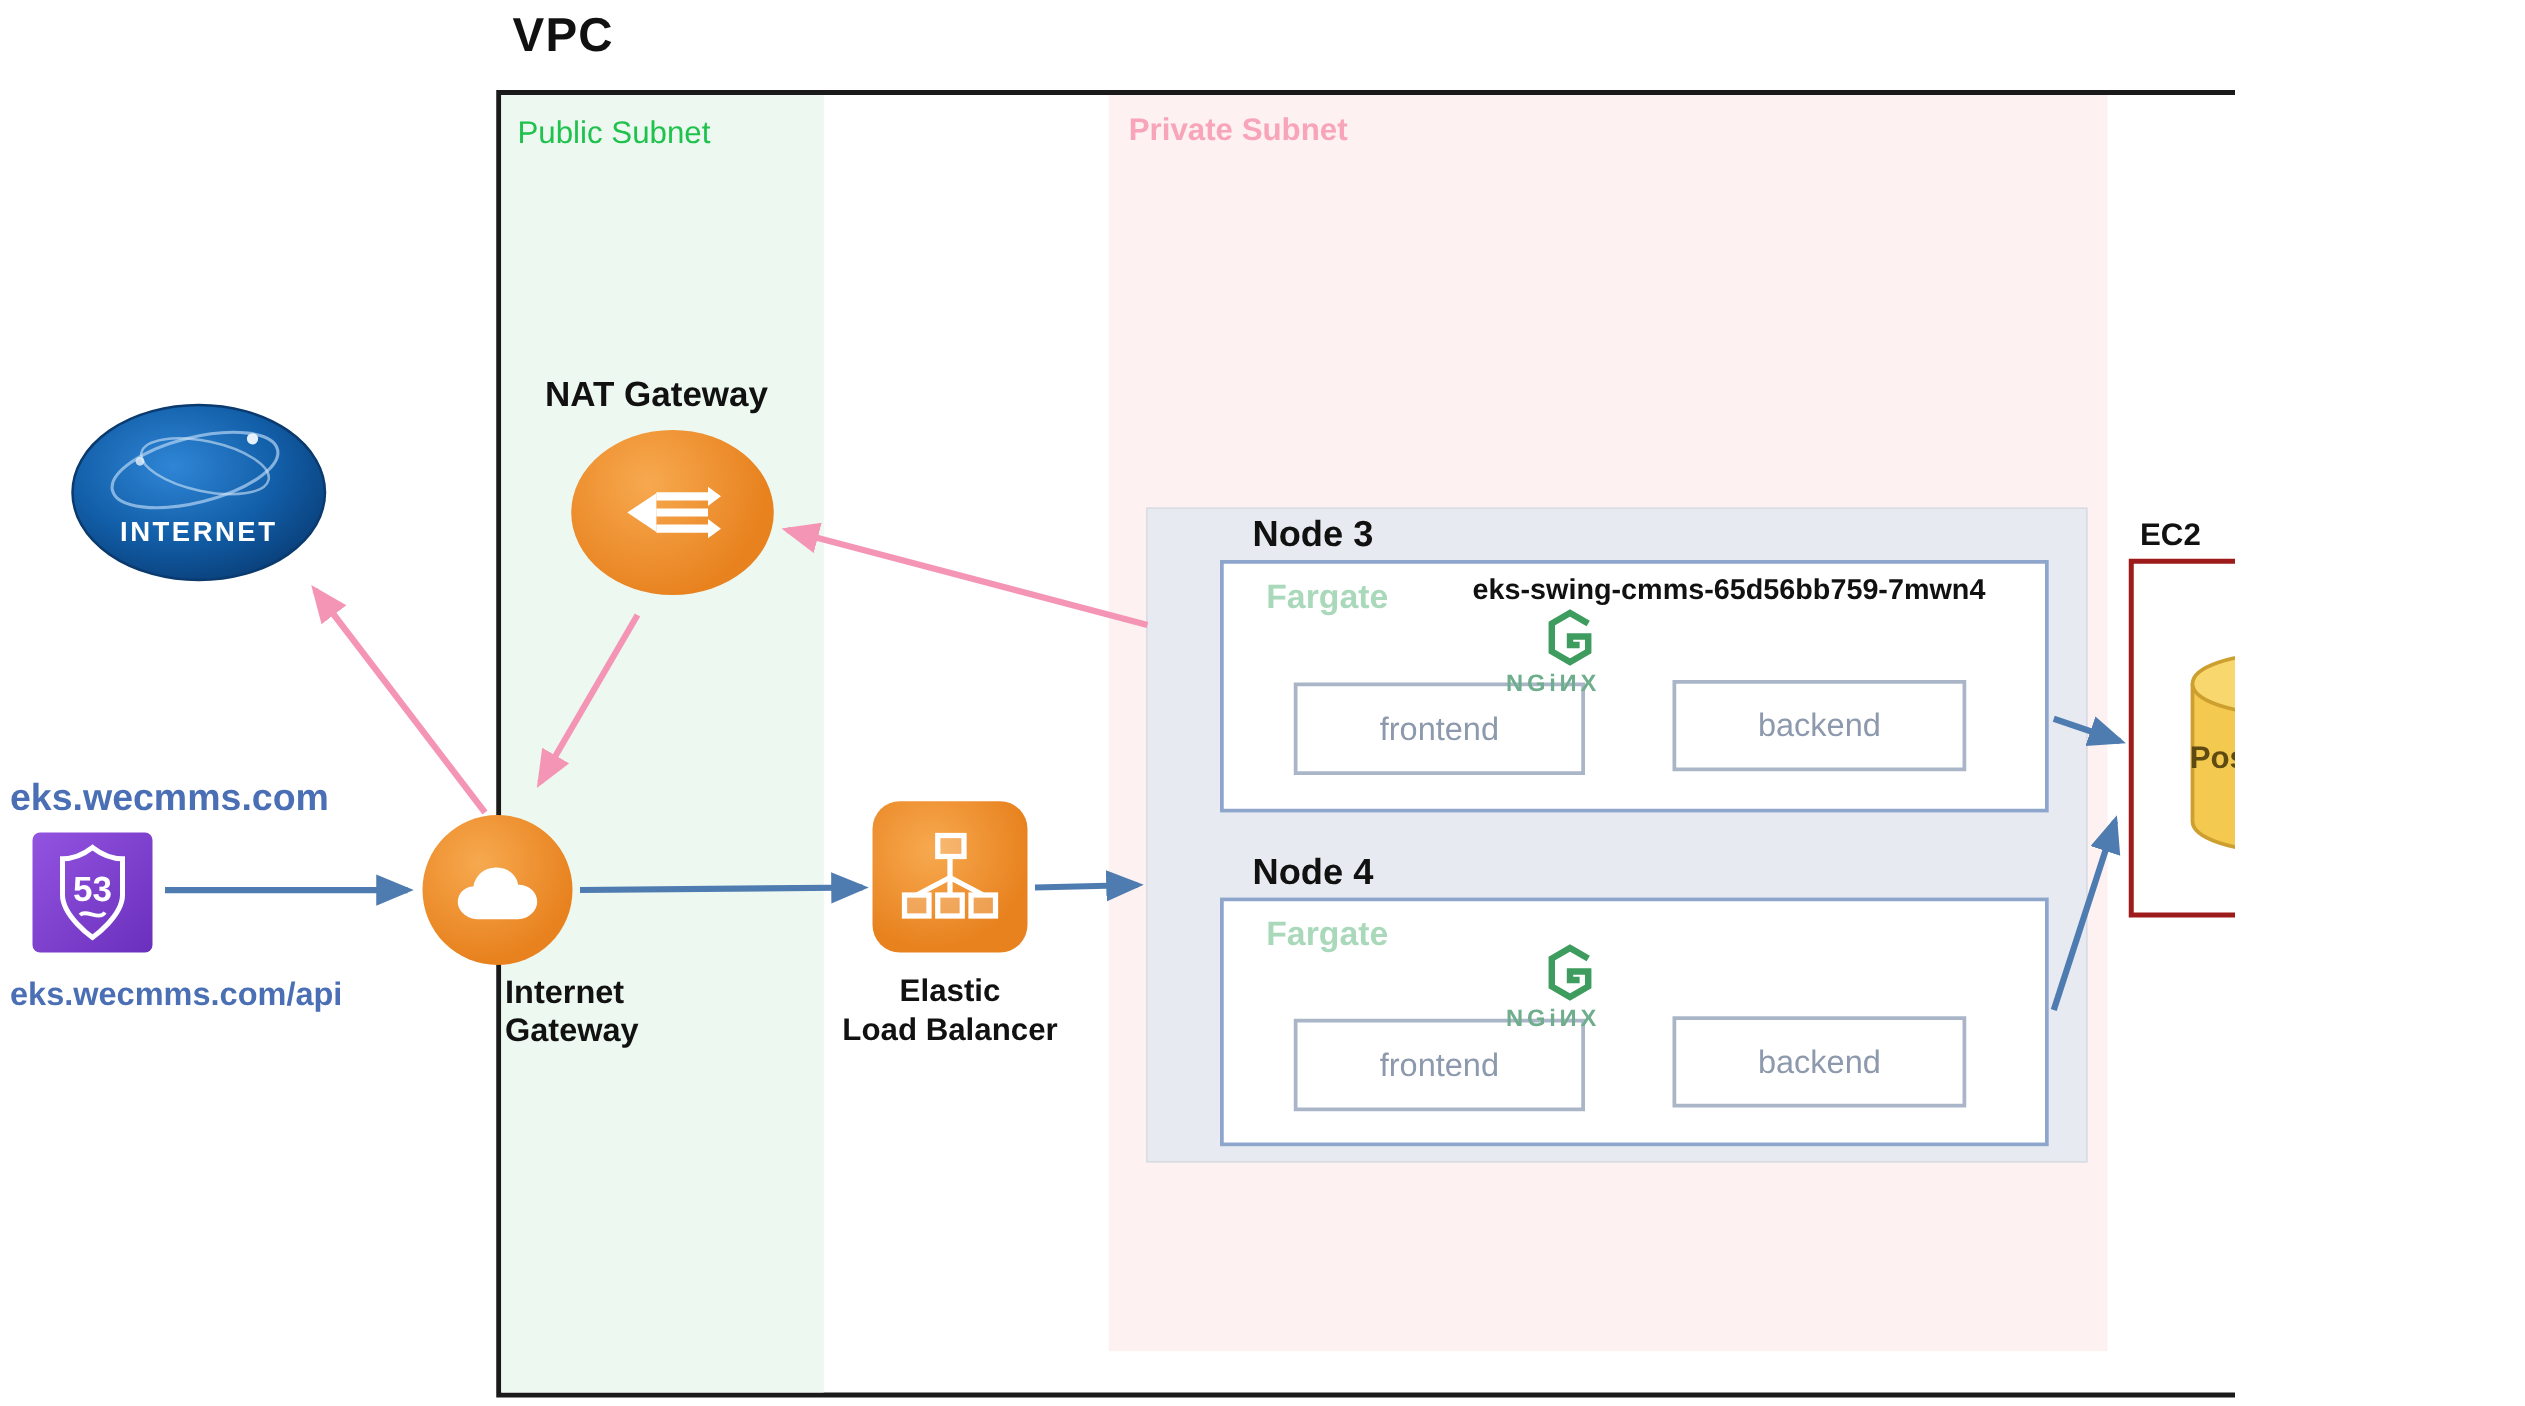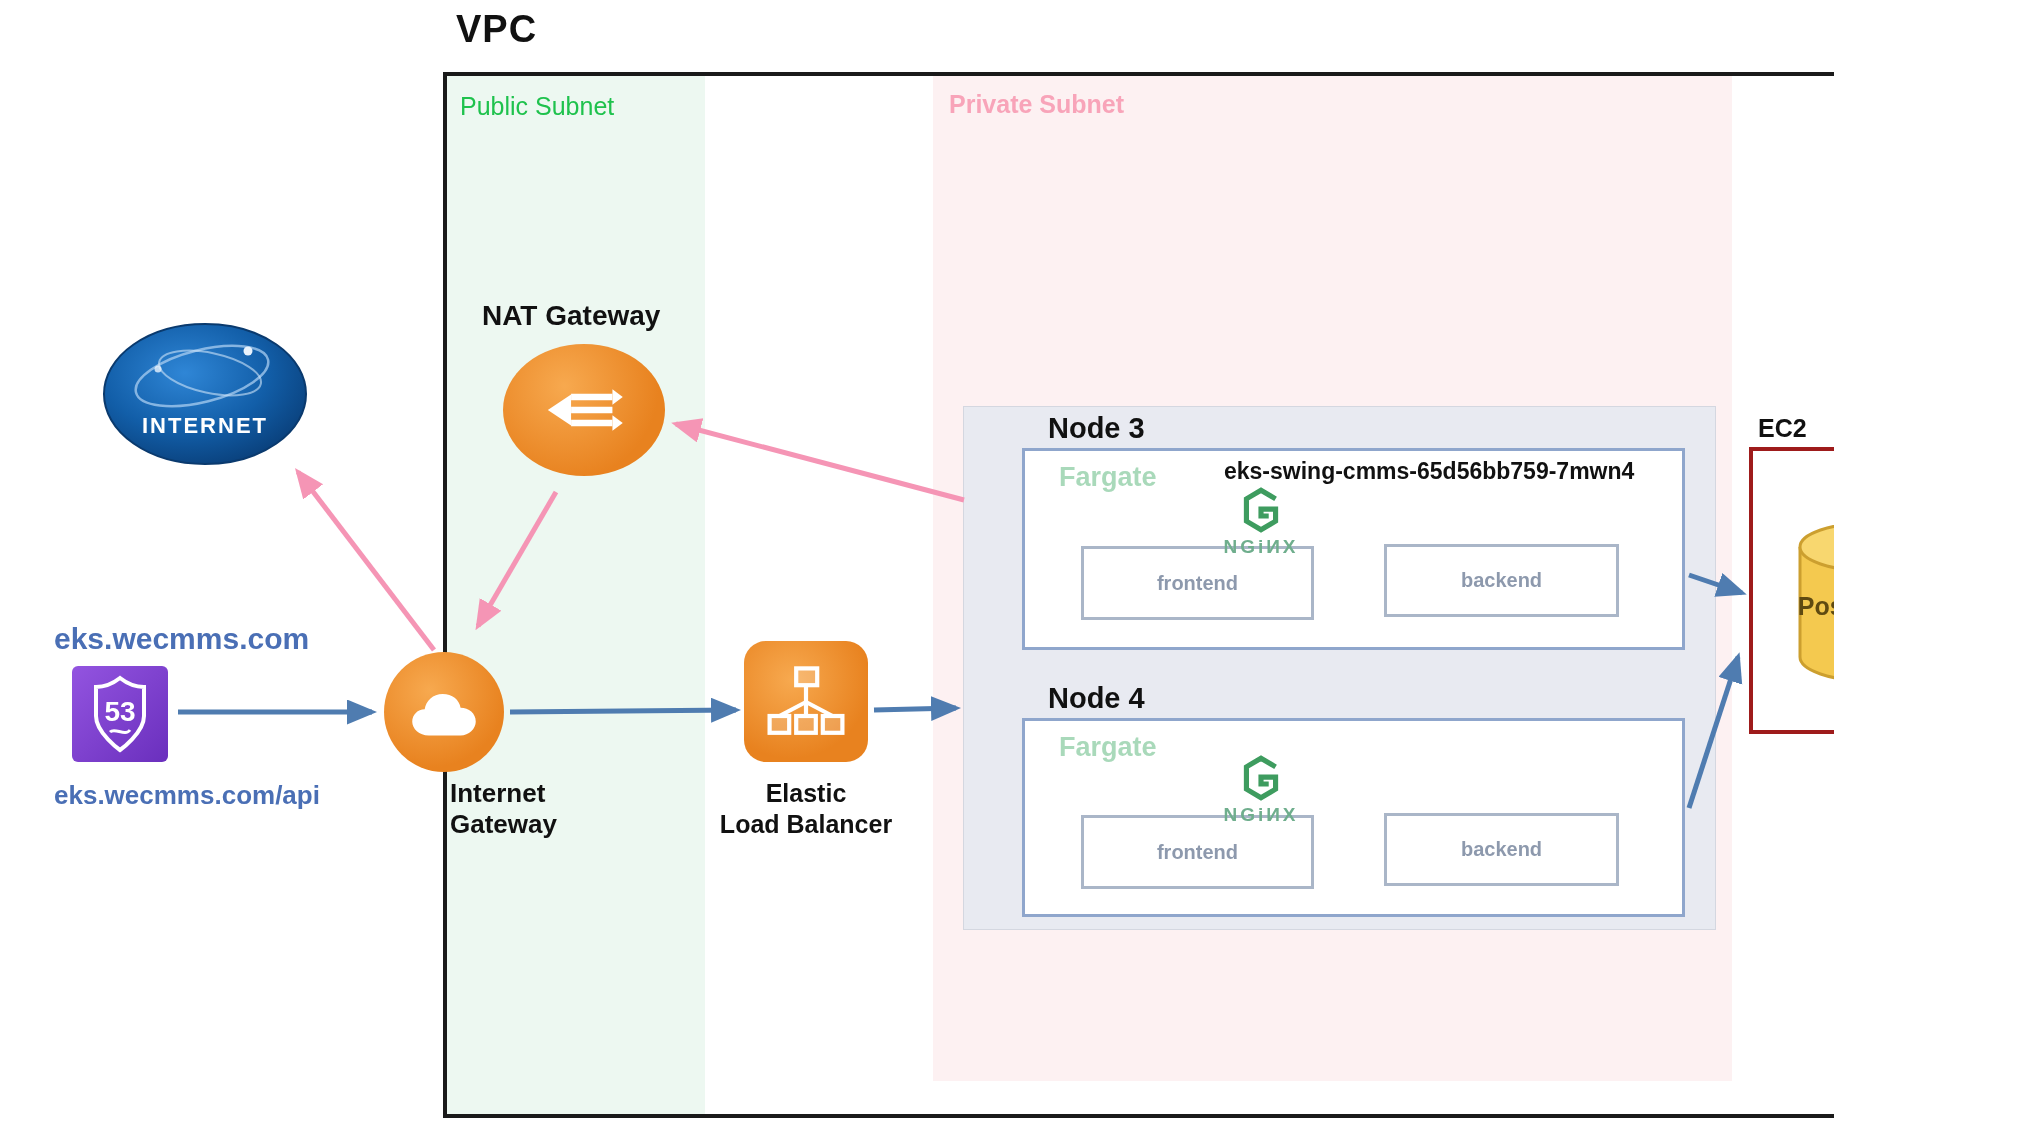--- a/index.html
+++ b/index.html
@@ -1,18 +1,18 @@
 <!DOCTYPE html>
 <html><head>
 <meta charset="utf-8">
 <style>
   * { margin:0; padding:0; box-sizing:border-box; }
   html,body { width:2020px; height:1125px; background:#ffffff;
     font-family:"Liberation Sans","DejaVu Sans",sans-serif; }
-  .stage { position:relative; width:1788px; height:1125px; overflow:hidden; background:#fff;margin-left:46px; }
+  .stage { position:relative; width:1788px; height:1125px; overflow:hidden; background:#fff; }
   .abs { position:absolute; }
   .pre { white-space:pre-line; }
 
   
   .vpc-box { left:397px; top:72px; width:1598px; height:1046px; border:4px solid #1a1a1a; background:#fff; }
   .vpc-label { left:410px; top:8px; font-size:38px; font-weight:bold; color:#111; letter-spacing:1px; }
 
   
   .public-subnet { left:401px; top:76px; width:258px; height:1038px; background:#edf8f1; }
   .public-subnet-label { left:414px; top:92px; font-size:25px; font-weight:normal; color:#1fc24d; }
@@ -52,26 +52,26 @@
   .node3-title { left:1002px; top:412px; }
   .node4-title { left:1002px; top:682px; }
   .fargate { position:absolute; font-size:27px; font-weight:bold; color:#a9d9ba; }
   .fargate3 { left:1013px; top:462px; }
   .fargate4 { left:1013px; top:732px; }
   .pod-name { position:absolute; font-size:23px; font-weight:bold; color:#111; }
   .pod3 { left:1178px; top:458px; }
   .pod4 { left:1190px; top:728px; }
   .ctr-box { position:absolute; border:3px solid #aab6c8; background:#fff;
     display:flex; align-items:center; justify-content:center;
-    font-size:20px; font-weight:bold; color:#8d99ad; }
+    font-size:26px; font-weight:normal; color:#8d99ad; }
   .fe3 { left:1035px; top:546px; width:233px; height:74px; }
   .be3 { left:1338px; top:544px; width:235px; height:73px; }
   .fe4 { left:1035px; top:815px; width:233px; height:74px; }
   .be4 { left:1338px; top:813px; width:235px; height:73px; }
-  .nginx-logo { position:absolute; width:130px; text-align:center; z-index:5; }
+  .nginx-logo { position:absolute; width:130px; text-align:right; z-index:5; }
   .nginx3 { left:1150px; top:486px; }
   .nginx4 { left:1150px; top:754px; }
   .nginx-word { font-size:19px; font-weight:bold; letter-spacing:3px; color:#6fae8d; margin-top:-2px; }
 
   
   .ec2-label { left:1712px; top:414px; font-size:25px; font-weight:bold; color:#111; }
   .ec2-box { left:1703px; top:447px; width:242px; height:287px; border:4px solid #9e1b1b; background:#fff; }
   .pg-wrap { left:1734px; top:505px; width:180px; height:200px; }
   .pg-label { left:1734px; top:592px; width:180px; text-align:center; font-size:25px; font-weight:bold; color:#5f4a11; }
 

